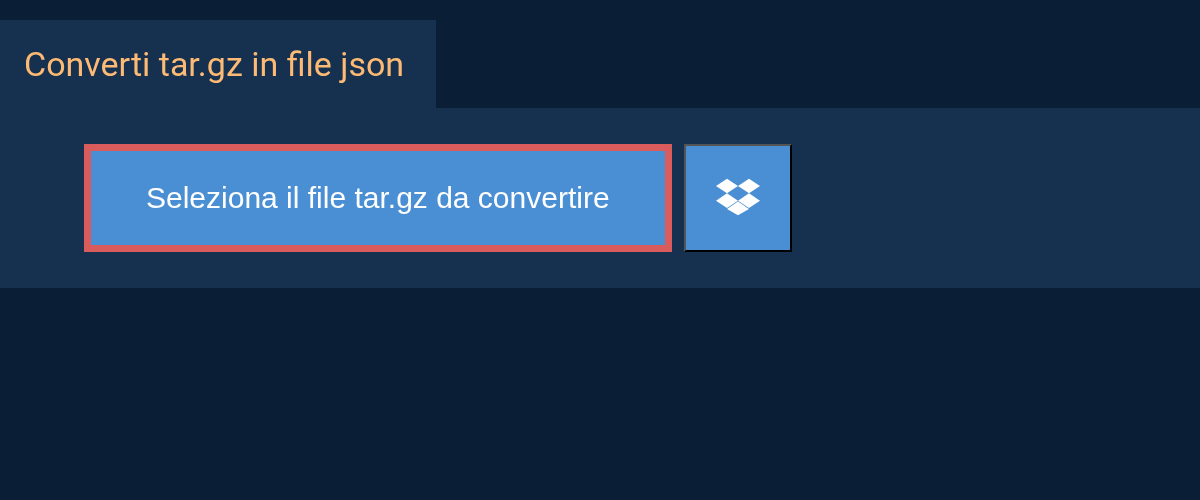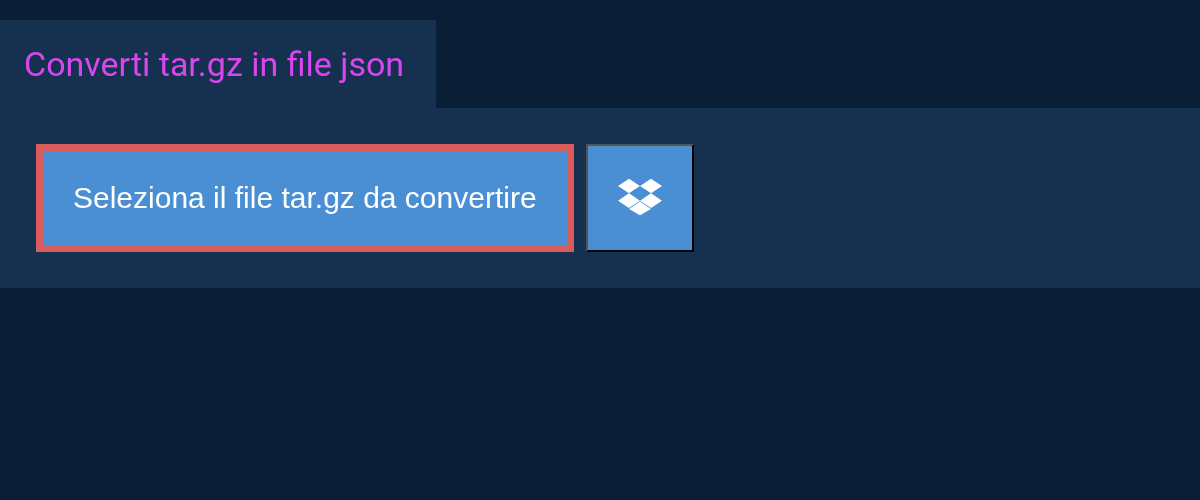--- a/index.html
+++ b/index.html
@@ -15,41 +15,42 @@
       overflow: hidden;
     }
     .header-tab {
       display: inline-block;
       background-color: #16314f;
       padding: 24px 32px 24px 24px;
       margin-top: 20px;
       margin-left: 0;
     }
     .header-title {
-      color: #d946ef;
+      color: #fdba74;
       font-size: 34px;
       font-weight: 400;
     }
     .upload-panel {
       background-color: #16314f;
       padding: 36px;
       margin-top: 0;
       display: flex;
       align-items: center;
       gap: 12px;
     }
     .select-file-button {
       background-color: #4a8fd4;
       border: 7px solid #d95b5b;
       color: #ffffff;
       font-size: 30px;
       font-weight: 400;
-      padding: 30px 30px;
+      padding: 30px 55px;
       cursor: pointer;
       flex-shrink: 0;
+      margin-left: 48px;
     }
     .dropbox-button {
       background-color: #4a8fd4;
       width: 108px;
       height: 108px;
       display: flex;
       align-items: center;
       justify-content: center;
       cursor: pointer;
       flex-shrink: 0;

